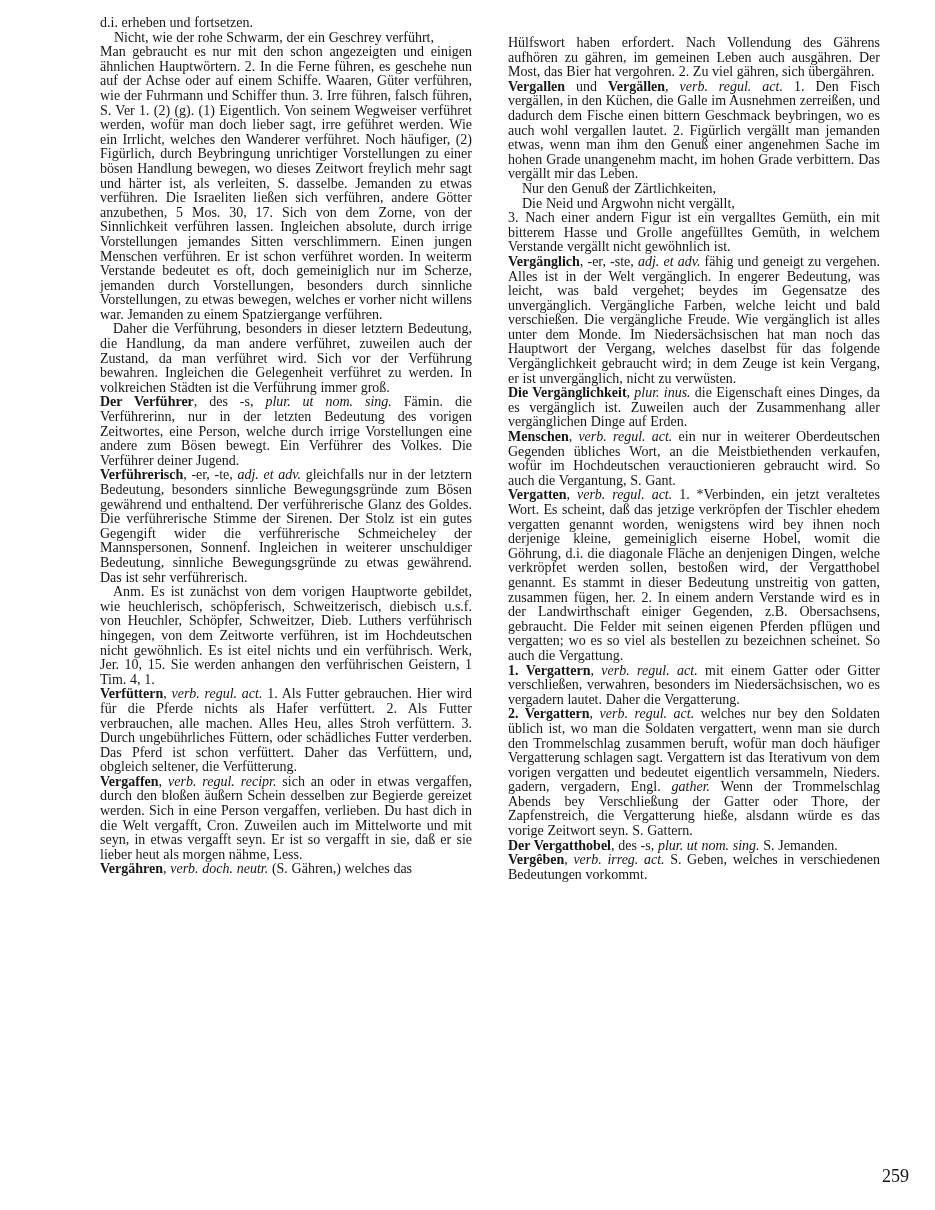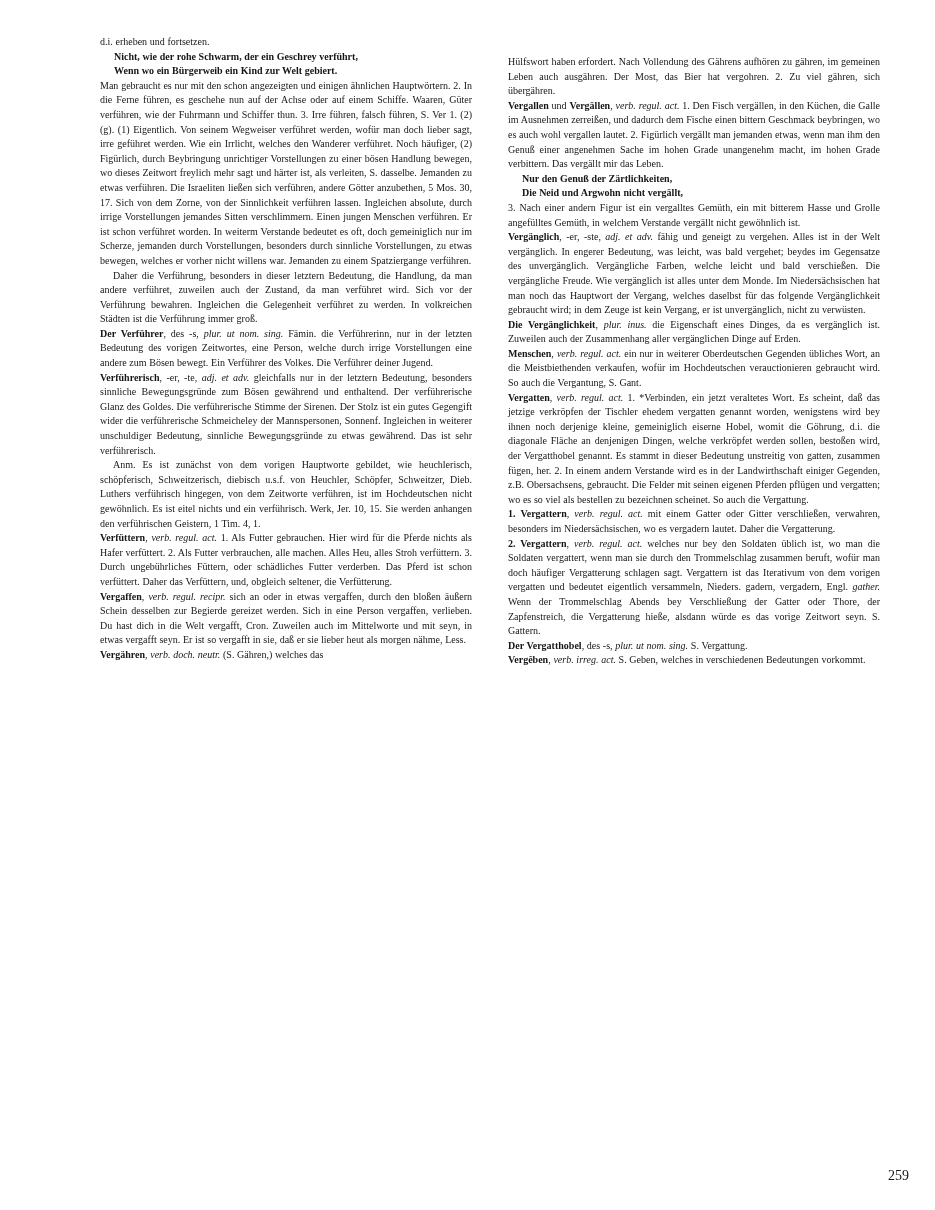--- a/index.html
+++ b/index.html
@@ -3,45 +3,44 @@
 <meta charset="utf-8">
 <style>
   html, body { margin:0; padding:0; }
   body {
     width:935px; height:1210px; position:relative; background:#ffffff;
     font-family:"Liberation Serif","DejaVu Serif",serif; color:#161616;
     overflow:hidden;
   }
   .page { position:absolute; inset:0; background:#ffffff; }
   .column {
-    position:absolute; top:35px; width:372px;
-    font-size:10px; line-height:14.6px; text-align:justify;
+    position:absolute; top:16px; width:372px;
+    font-size:14px; line-height:14.6px; text-align:justify;
     hyphens:auto; -webkit-hyphens:auto; word-spacing:0.2px;
   }
   .col-0 { left:100px; }
   .col-1 { left:508px;margin-top:20px; }
   p.block { margin:0; padding:0; }
   p.indent { text-indent:13px; }
-  p.verse { text-align:left; padding-left:14px; hyphens:none;font-weight:bold; }
+  p.verse { text-align:left; padding-left:14px; hyphens:none; }
   p.attribution { text-align:right; }
   .seg-b { font-weight:bold; }
   .seg-i { font-style:italic; }
   .page-number {
     position:absolute; top:1169px; right:26px;
-    font-size:14px; line-height:14px;
+    font-size:18px; line-height:14px;
   }
 </style>
 </head>
 <body>
 
 <div class="page">
   <div class="column col-0">
       <p class="block para"><span class="seg">d.i. erheben und fortsetzen.</span></p>
       <p class="block verse"><span class="seg">Nicht, wie der rohe Schwarm, der ein Geschrey verführt,</span></p>
-      <p class="block verse"><span class="seg">Wenn wo ein Bürgerweib ein Kind zur Welt gebiert.</span></p>
       <p class="block para"><span class="seg">Man gebraucht es nur mit den schon angezeigten und einigen ähnlichen Hauptwörtern. 2. In die Ferne führen, es geschehe nun auf der Achse oder auf einem Schiffe. Waaren, Güter verführen, wie der Fuhrmann und Schiffer thun. 3. Irre führen, falsch führen, S. Ver 1. (2) (g). (1) Eigentlich. Von seinem Wegweiser verführet werden, wofür man doch lieber sagt, irre geführet werden. Wie ein Irrlicht, welches den Wanderer verführet. Noch häufiger, (2) Figürlich, durch Beybringung unrichtiger Vorstellungen zu einer bösen Handlung bewegen, wo dieses Zeitwort freylich mehr sagt und härter ist, als verleiten, S. dasselbe. Jemanden zu etwas verführen. Die Israeliten ließen sich verführen, andere Götter anzubethen, 5 Mos. 30, 17. Sich von dem Zorne, von der Sinnlichkeit verführen lassen. Ingleichen absolute, durch irrige Vorstellungen jemandes Sitten verschlimmern. Einen jungen Menschen verführen. Er ist schon verführet worden. In weiterm Verstande bedeutet es oft, doch gemeiniglich nur im Scherze, jemanden durch Vorstellungen, besonders durch sinnliche Vorstellungen, zu etwas bewegen, welches er vorher nicht willens war. Jemanden zu einem Spatziergange verführen.</span></p>
       <p class="block para indent"><span class="seg">Daher die Verführung, besonders in dieser letztern Bedeutung, die Handlung, da man andere verführet, zuweilen auch der Zustand, da man verführet wird. Sich vor der Verführung bewahren. Ingleichen die Gelegenheit verführet zu werden. In volkreichen Städten ist die Verführung immer groß.</span></p>
       <p class="block entry"><span class="seg-b">Der Verführer</span><span class="seg">, des -s, </span><span class="seg-i">plur. ut nom. sing.</span><span class="seg"> Fämin. die Verführerinn, nur in der letzten Bedeutung des vorigen Zeitwortes, eine Person, welche durch irrige Vorstellungen eine andere zum Bösen bewegt. Ein Verführer des Volkes. Die Verführer deiner Jugend.</span></p>
       <p class="block entry"><span class="seg-b">Verführerisch</span><span class="seg">, -er, -te, </span><span class="seg-i">adj. et adv.</span><span class="seg"> gleichfalls nur in der letztern Bedeutung, besonders sinnliche Bewegungsgründe zum Bösen gewährend und enthaltend. Der verführerische Glanz des Goldes. Die verführerische Stimme der Sirenen. Der Stolz ist ein gutes Gegengift wider die verführerische Schmeicheley der Mannspersonen, Sonnenf. Ingleichen in weiterer unschuldiger Bedeutung, sinnliche Bewegungsgründe zu etwas gewährend. Das ist sehr verführerisch.</span></p>
       <p class="block para indent"><span class="seg">Anm. Es ist zunächst von dem vorigen Hauptworte gebildet, wie heuchlerisch, schöpferisch, Schweitzerisch, diebisch u.s.f. von Heuchler, Schöpfer, Schweitzer, Dieb. Luthers verführisch hingegen, von dem Zeitworte verführen, ist im Hochdeutschen nicht gewöhnlich. Es ist eitel nichts und ein verführisch. Werk, Jer. 10, 15. Sie werden anhangen den verführischen Geistern, 1 Tim. 4, 1.</span></p>
       <p class="block entry"><span class="seg-b">Verfüttern</span><span class="seg">, </span><span class="seg-i">verb. regul. act.</span><span class="seg"> 1. Als Futter gebrauchen. Hier wird für die Pferde nichts als Hafer verfüttert. 2. Als Futter verbrauchen, alle machen. Alles Heu, alles Stroh verfüttern. 3. Durch ungebührliches Füttern, oder schädliches Futter verderben. Das Pferd ist schon verfüttert. Daher das Verfüttern, und, obgleich seltener, die Verfütterung.</span></p>
       <p class="block entry"><span class="seg-b">Vergaffen</span><span class="seg">, </span><span class="seg-i">verb. regul. recipr.</span><span class="seg"> sich an oder in etwas vergaffen, durch den bloßen äußern Schein desselben zur Begierde gereizet werden. Sich in eine Person vergaffen, verlieben. Du hast dich in die Welt vergafft, Cron. Zuweilen auch im Mittelworte und mit seyn, in etwas vergafft seyn. Er ist so vergafft in sie, daß er sie lieber heut als morgen nähme, Less.</span></p>
       <p class="block entry"><span class="seg-b">Vergähren</span><span class="seg">, </span><span class="seg-i">verb. doch. neutr.</span><span class="seg"> (S. Gähren,) welches das</span></p>
     </div>
   <div class="column col-1">
@@ -49,17 +48,17 @@
       <p class="block entry"><span class="seg-b">Vergallen</span><span class="seg"> und </span><span class="seg-b">Vergällen</span><span class="seg">, </span><span class="seg-i">verb. regul. act.</span><span class="seg"> 1. Den Fisch vergällen, in den Küchen, die Galle im Ausnehmen zerreißen, und dadurch dem Fische einen bittern Geschmack beybringen, wo es auch wohl vergallen lautet. 2. Figürlich vergällt man jemanden etwas, wenn man ihm den Genuß einer angenehmen Sache im hohen Grade unangenehm macht, im hohen Grade verbittern. Das vergällt mir das Leben.</span></p>
       <p class="block verse"><span class="seg">Nur den Genuß der Zärtlichkeiten,</span></p>
       <p class="block verse"><span class="seg">Die Neid und Argwohn nicht vergällt,</span></p>
       <p class="block para"><span class="seg">3. Nach einer andern Figur ist ein vergalltes Gemüth, ein mit bitterem Hasse und Grolle angefülltes Gemüth, in welchem Verstande vergällt nicht gewöhnlich ist.</span></p>
       <p class="block entry"><span class="seg-b">Vergänglich</span><span class="seg">, -er, -ste, </span><span class="seg-i">adj. et adv.</span><span class="seg"> fähig und geneigt zu vergehen. Alles ist in der Welt vergänglich. In engerer Bedeutung, was leicht, was bald vergehet; beydes im Gegensatze des unvergänglich. Vergängliche Farben, welche leicht und bald verschießen. Die vergängliche Freude. Wie vergänglich ist alles unter dem Monde. Im Niedersächsischen hat man noch das Hauptwort der Vergang, welches daselbst für das folgende Vergänglichkeit gebraucht wird; in dem Zeuge ist kein Vergang, er ist unvergänglich, nicht zu verwüsten.</span></p>
       <p class="block entry"><span class="seg-b">Die Vergänglichkeit</span><span class="seg">, </span><span class="seg-i">plur. inus.</span><span class="seg"> die Eigenschaft eines Dinges, da es vergänglich ist. Zuweilen auch der Zusammenhang aller vergänglichen Dinge auf Erden.</span></p>
       <p class="block entry"><span class="seg-b">Menschen</span><span class="seg">, </span><span class="seg-i">verb. regul. act.</span><span class="seg"> ein nur in weiterer Oberdeutschen Gegenden übliches Wort, an die Meistbiethenden verkaufen, wofür im Hochdeutschen verauctionieren gebraucht wird. So auch die Vergantung, S. Gant.</span></p>
       <p class="block entry"><span class="seg-b">Vergatten</span><span class="seg">, </span><span class="seg-i">verb. regul. act.</span><span class="seg"> 1. *Verbinden, ein jetzt veraltetes Wort. Es scheint, daß das jetzige verkröpfen der Tischler ehedem vergatten genannt worden, wenigstens wird bey ihnen noch derjenige kleine, gemeiniglich eiserne Hobel, womit die Göhrung, d.i. die diagonale Fläche an denjenigen Dingen, welche verkröpfet werden sollen, bestoßen wird, der Vergatthobel genannt. Es stammt in dieser Bedeutung unstreitig von gatten, zusammen fügen, her. 2. In einem andern Verstande wird es in der Landwirthschaft einiger Gegenden, z.B. Obersachsens, gebraucht. Die Felder mit seinen eigenen Pferden pflügen und vergatten; wo es so viel als bestellen zu bezeichnen scheinet. So auch die Vergattung.</span></p>
       <p class="block entry"><span class="seg-b">1. Vergattern</span><span class="seg">, </span><span class="seg-i">verb. regul. act.</span><span class="seg"> mit einem Gatter oder Gitter verschließen, verwahren, besonders im Niedersächsischen, wo es vergadern lautet. Daher die Vergatterung.</span></p>
       <p class="block entry"><span class="seg-b">2. Vergattern</span><span class="seg">, </span><span class="seg-i">verb. regul. act.</span><span class="seg"> welches nur bey den Soldaten üblich ist, wo man die Soldaten vergattert, wenn man sie durch den Trommelschlag zusammen beruft, wofür man doch häufiger Vergatterung schlagen sagt. Vergattern ist das Iterativum von dem vorigen vergatten und bedeutet eigentlich versammeln, Nieders. gadern, vergadern, Engl. </span><span class="seg-i">gather.</span><span class="seg"> Wenn der Trommelschlag Abends bey Verschließung der Gatter oder Thore, der Zapfenstreich, die Vergatterung hieße, alsdann würde es das vorige Zeitwort seyn. S. Gattern.</span></p>
-      <p class="block entry"><span class="seg-b">Der Vergatthobel</span><span class="seg">, des -s, </span><span class="seg-i">plur. ut nom. sing.</span><span class="seg"> S. Vergattung.</span></p>
+      <p class="block entry"><span class="seg-b">Der Vergatthobel</span><span class="seg">, des -s, </span><span class="seg-i">plur. ut nom. sing.</span><span class="seg"> S. Jemanden.</span></p>
       <p class="block entry"><span class="seg-b">Vergêben</span><span class="seg">, </span><span class="seg-i">verb. irreg. act.</span><span class="seg"> S. Geben, welches in verschiedenen Bedeutungen vorkommt.</span></p>
     </div>
   <div class="page-number">259</div>
 </div>
 
 </body></html>

